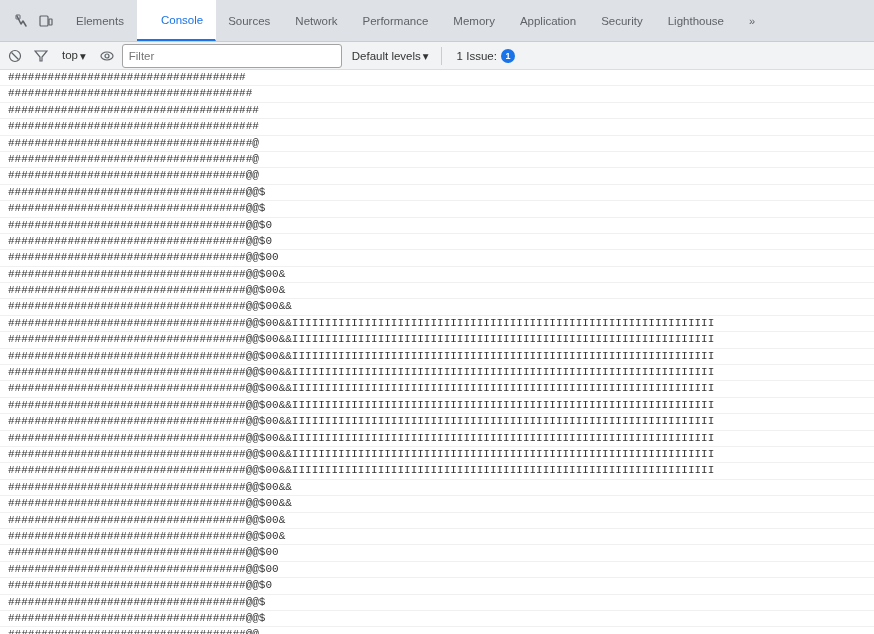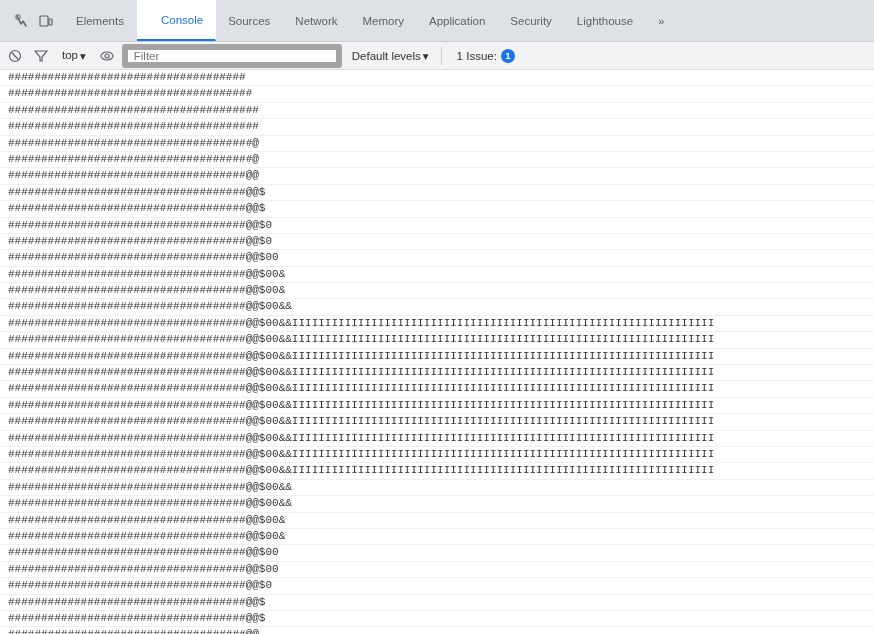--- a/index.html
+++ b/index.html
@@ -112,21 +112,21 @@
       cursor: pointer;
       border-radius: 3px;
       color: #5f6368;
       font-size: 13px;
     }
 
     .filter-input {
       flex: 1;
       max-width: 220px;
       height: 24px;
-      border: 6px solid #a3a3a3;
+      border: 1px solid #a3a3a3;
       border-radius: 3px;
       padding: 0 6px;
       font-size: 11.5px;
       background: #fff;
       outline: none;
       color: #333;
     }
 
     .default-levels {
       display: flex;
@@ -227,20 +227,23 @@
     <span>Elements</span>
   </div>
   <div class="devtools-tab active">
     <span>Console</span>
   </div>
   <div class="devtools-tab">
     <span>Sources</span>
   </div>
   <div class="devtools-tab">
     <span>Network</span>
+  </div>
+  <div class="devtools-tab">
+    <span>Performance</span>
   </div>
   <div class="devtools-tab">
     <span>Memory</span>
   </div>
   <div class="devtools-tab">
     <span>Application</span>
   </div>
   <div class="devtools-tab">
     <span>Security</span>
   </div>

